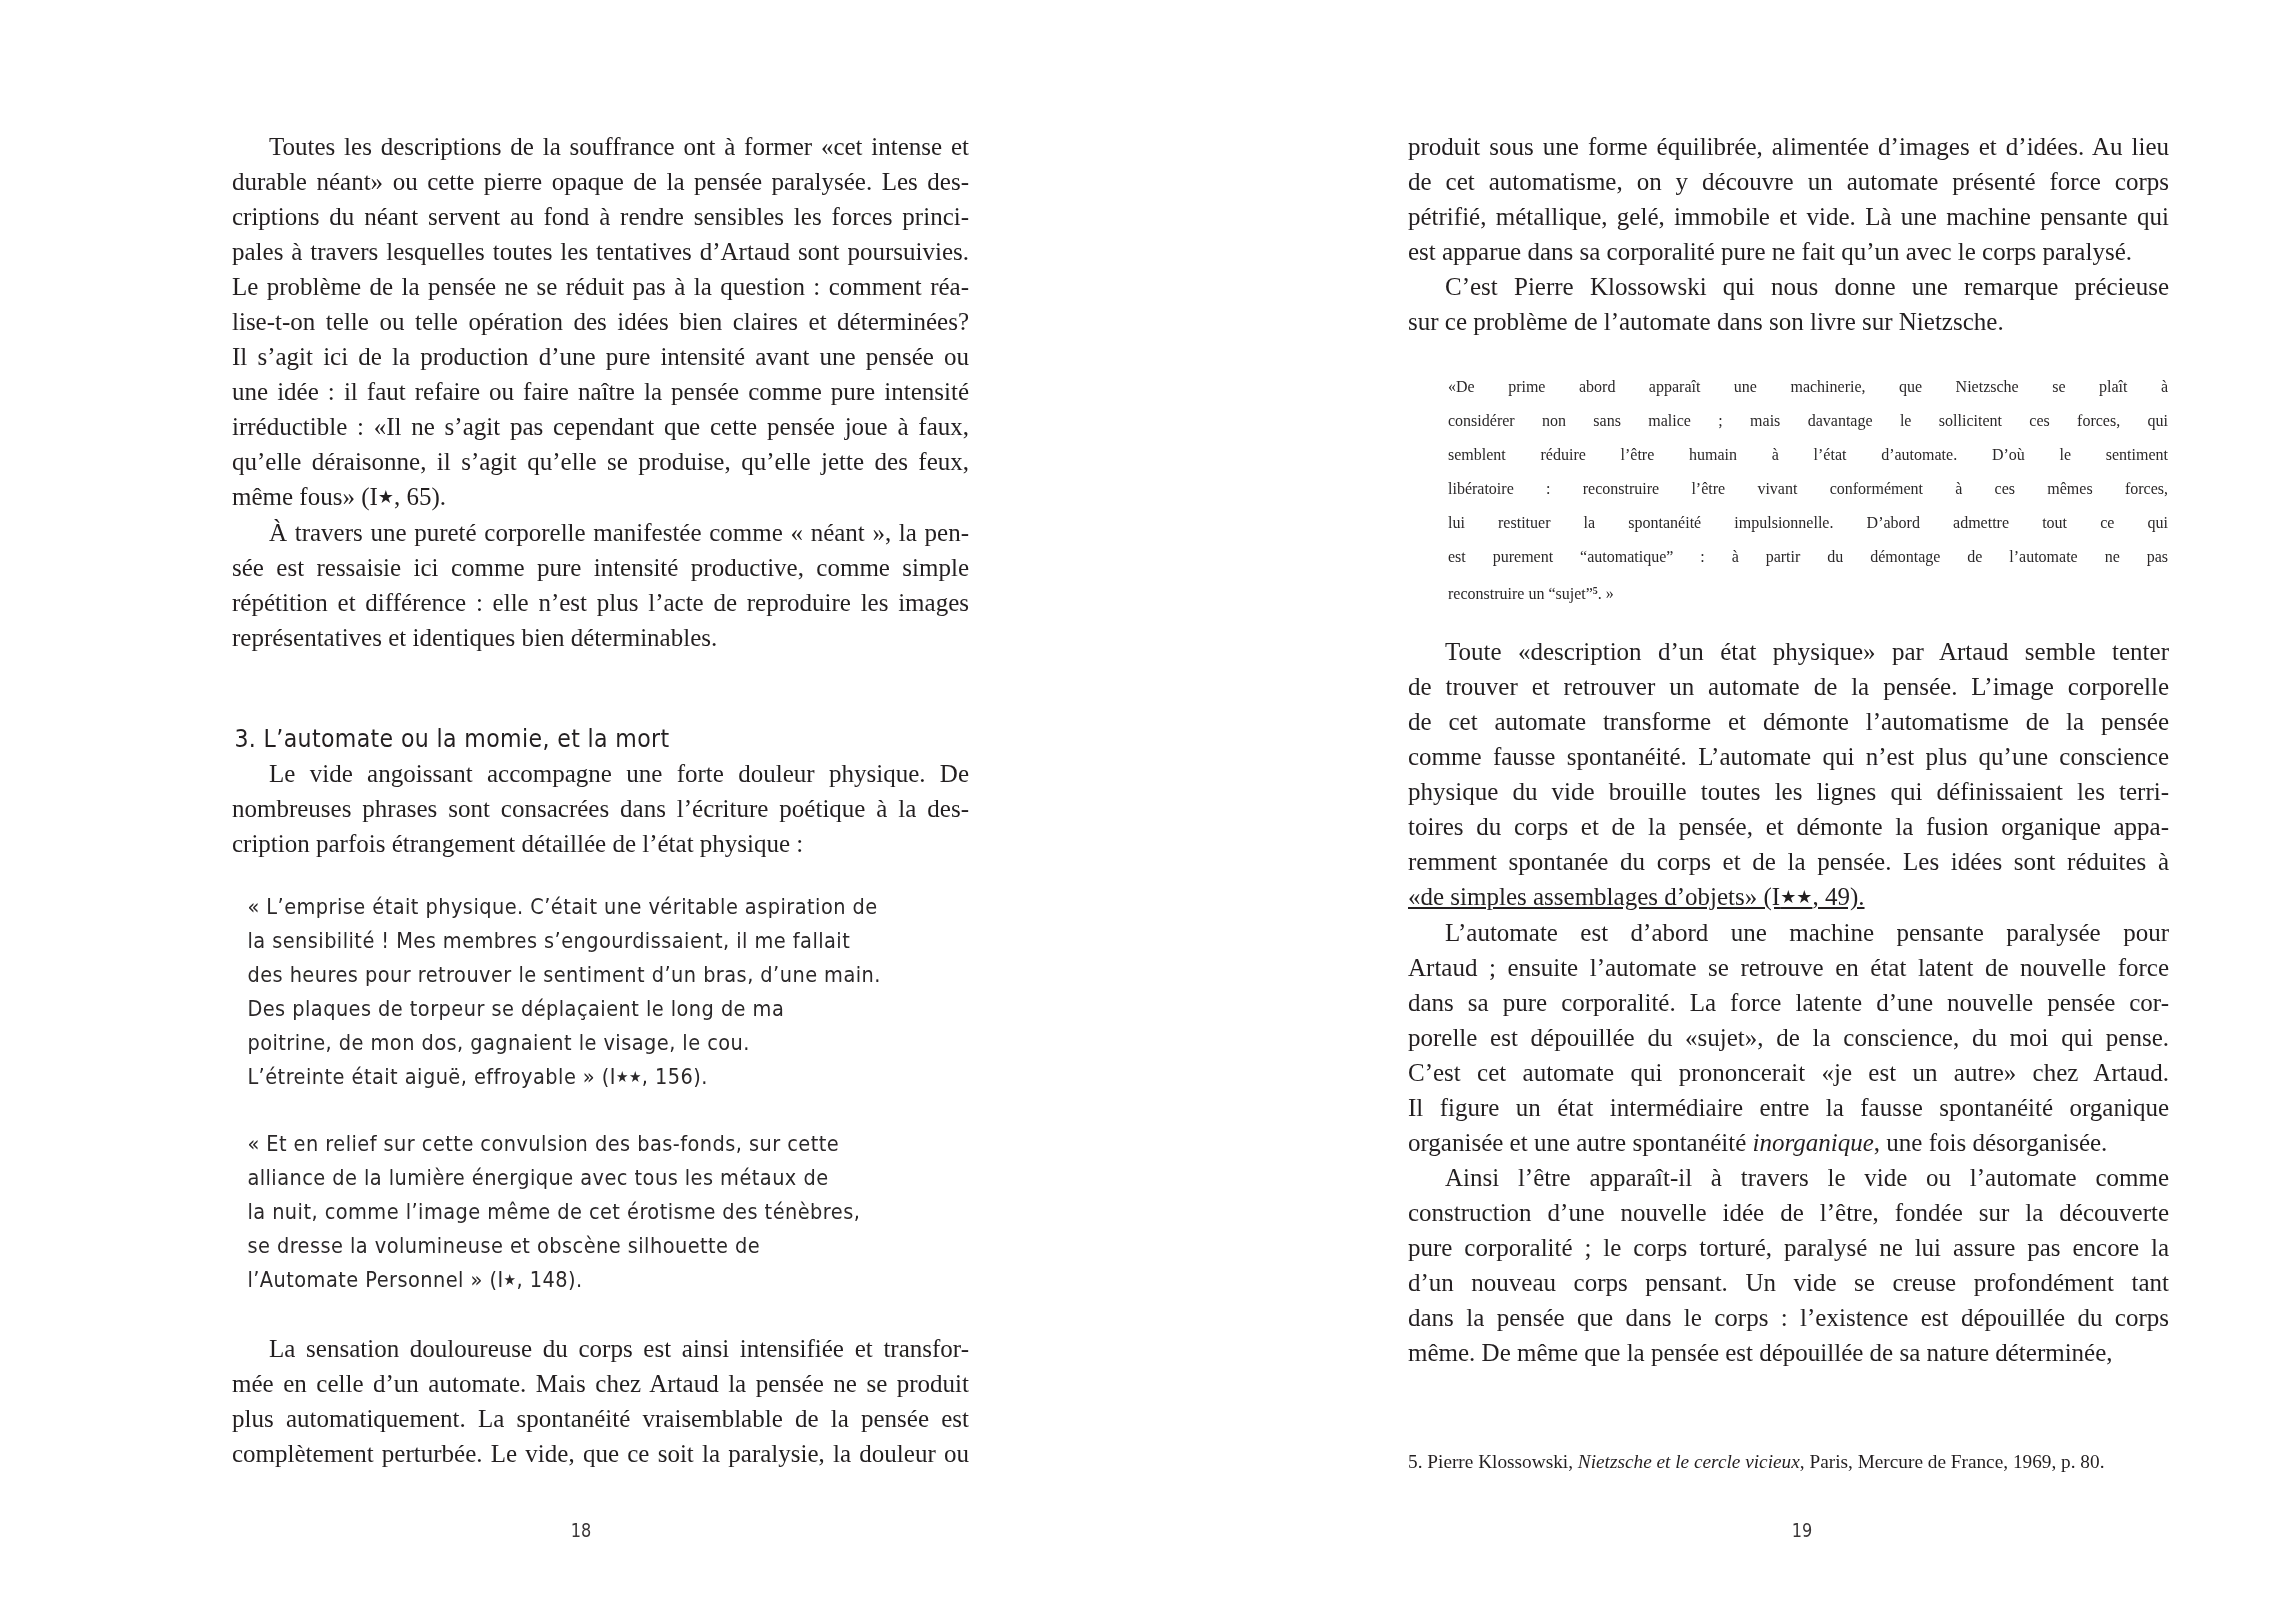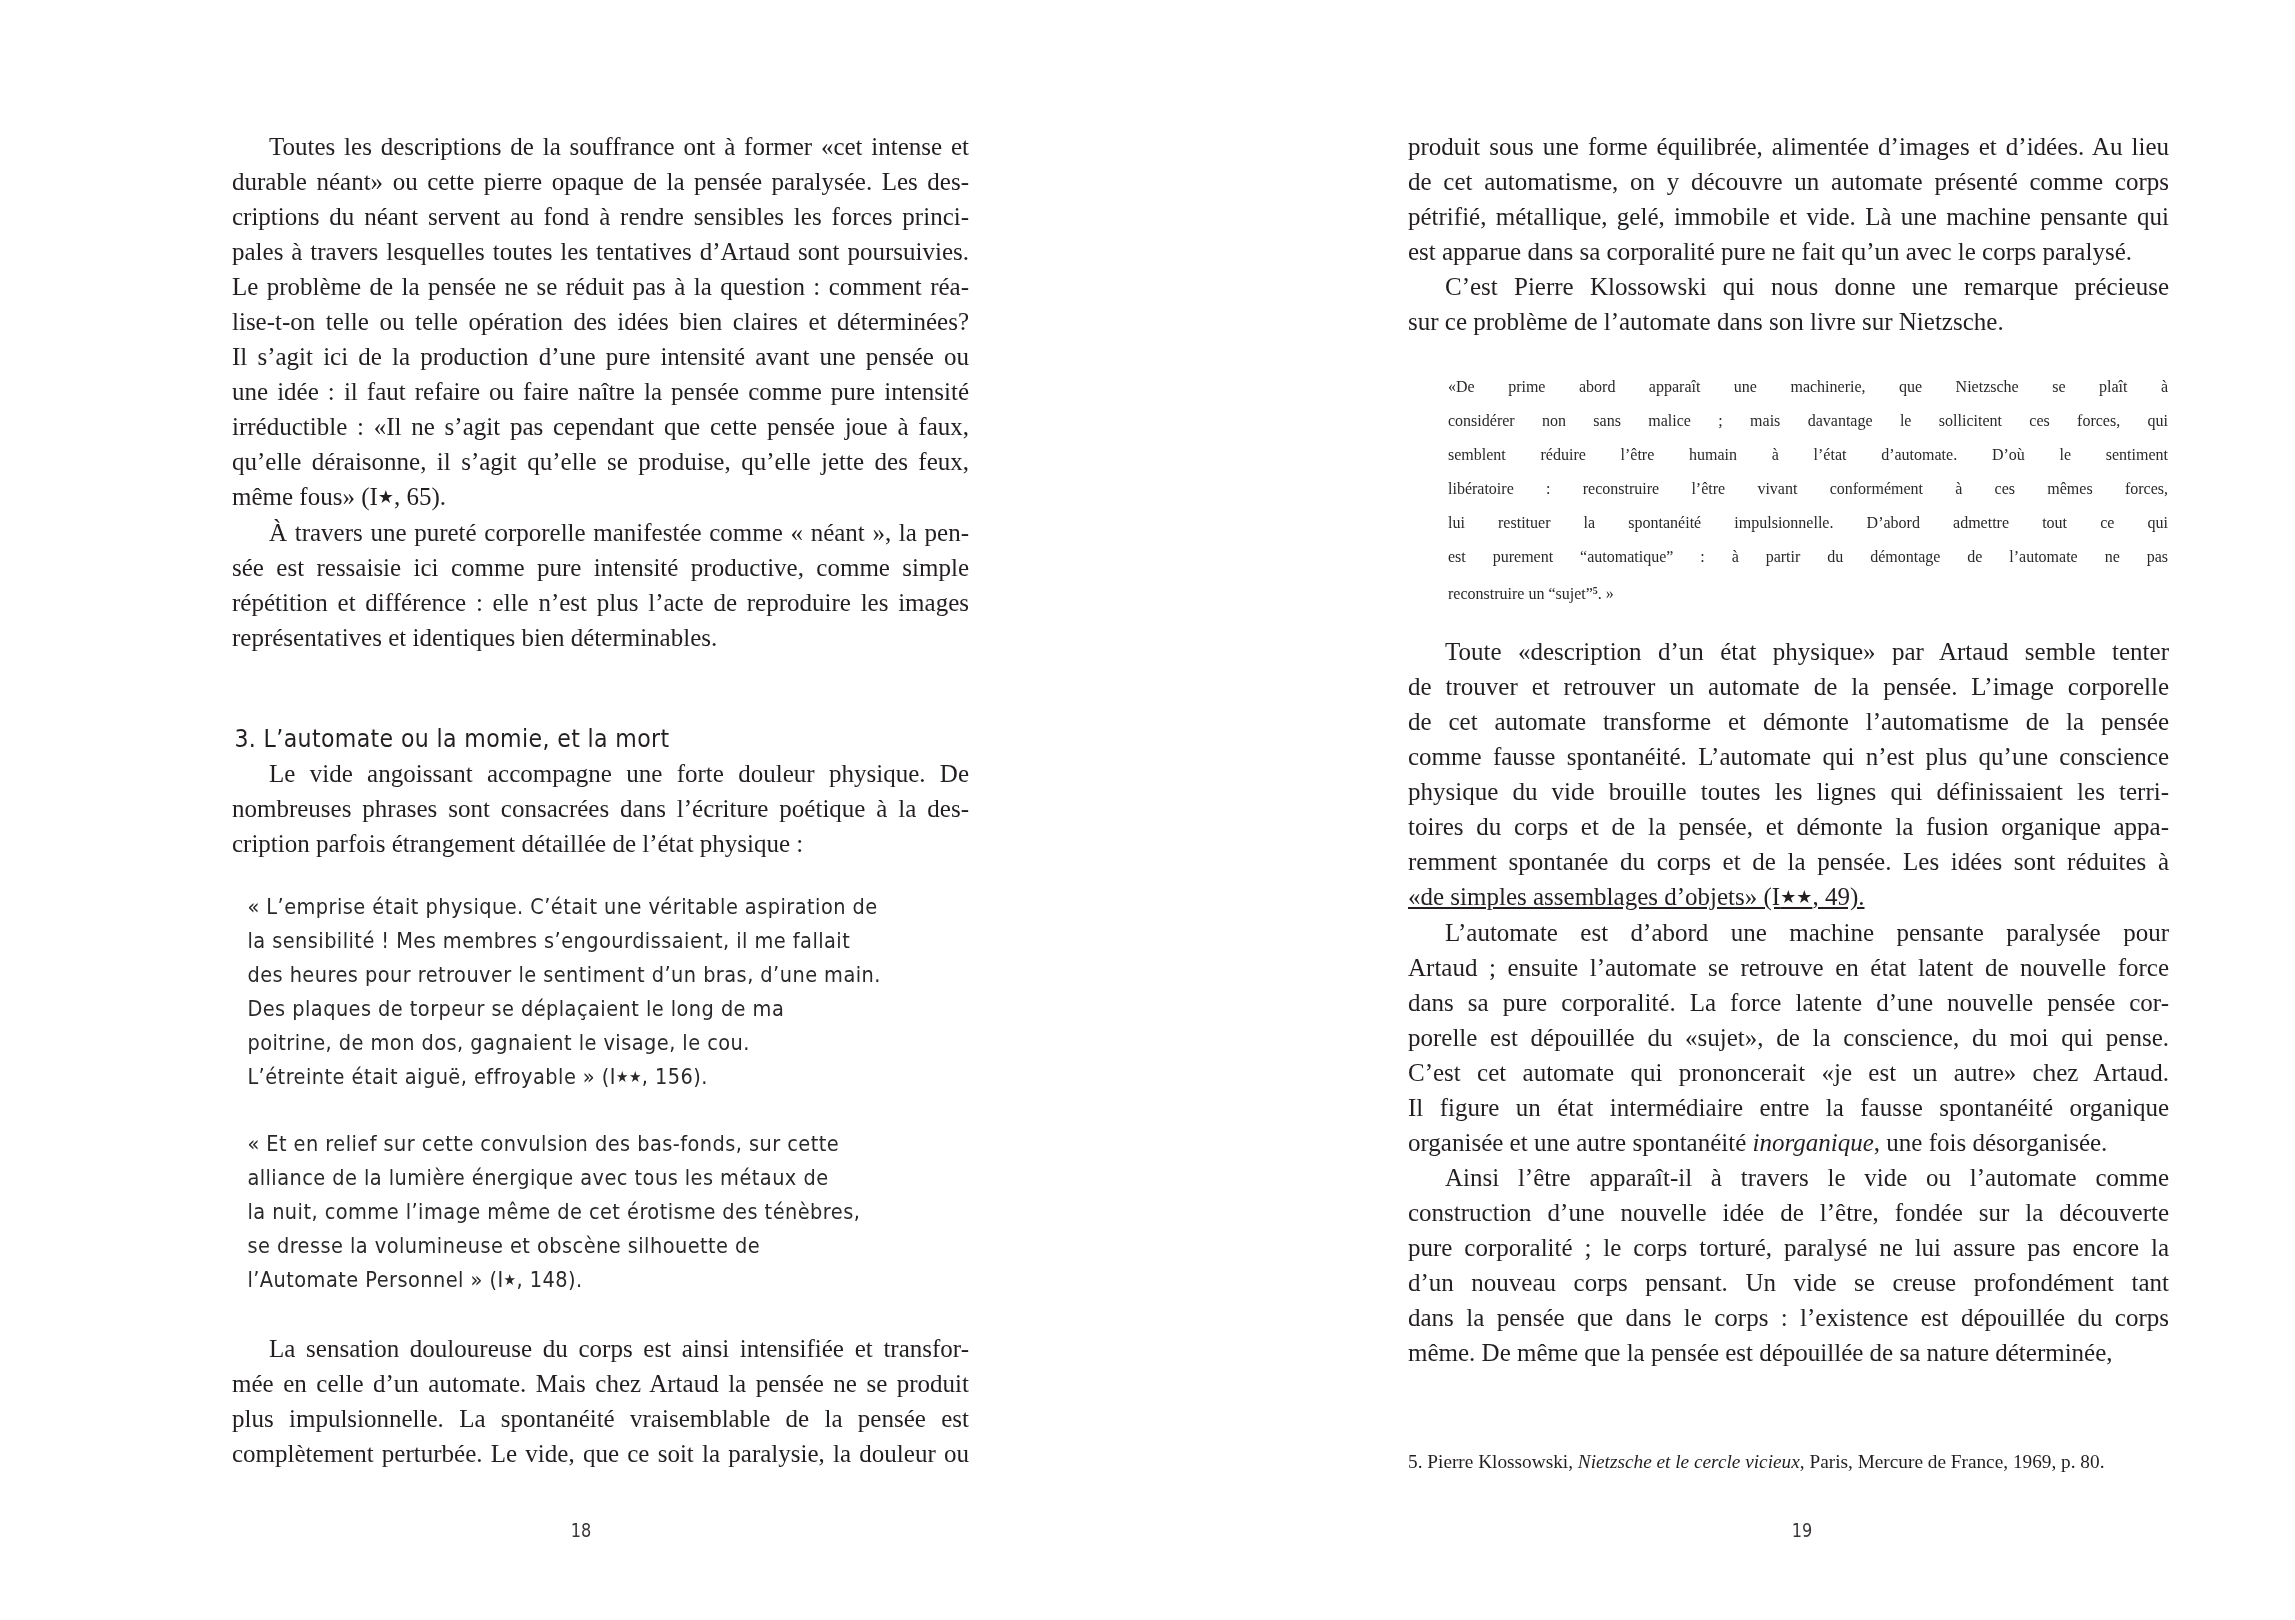--- a/index.html
+++ b/index.html
@@ -95,32 +95,32 @@
     <p class="quote-sans quote-block-2">
         <span class="line" style="text-align: left; text-align-last: left; white-space: nowrap;">« Et en relief sur cette convulsion des bas-fonds, sur cette</span>
         <span class="line" style="text-align: left; text-align-last: left; white-space: nowrap;">alliance de la lumière énergique avec tous les métaux de</span>
         <span class="line" style="text-align: left; text-align-last: left; white-space: nowrap;">la nuit, comme l’image même de cet érotisme des ténèbres,</span>
         <span class="line" style="text-align: left; text-align-last: left; white-space: nowrap;">se dresse la volumineuse et obscène silhouette de</span>
         <span class="line" style="text-align: left; text-align-last: left; white-space: nowrap;">l’Automate Personnel » (I<span class="star">★</span>, 148).</span>
       </p>
     <p class="body-text indent after-quote" style="text-indent: 0px;">
         <span class="line" style="text-align: justify; text-align-last: justify; white-space: normal; text-indent: 37px;">La sensation douloureuse du corps est ainsi intensifiée et transfor-</span>
         <span class="line" style="text-align: justify; text-align-last: justify; white-space: normal;">mée en celle d’un automate. Mais chez Artaud la pensée ne se produit</span>
-        <span class="line" style="text-align: justify; text-align-last: justify; white-space: normal;">plus impulsionnelle. La spontanéité vraisemblable de la pensée est</span>
+        <span class="line" style="text-align: justify; text-align-last: justify; white-space: normal;">plus automatiquement. La spontanéité vraisemblable de la pensée est</span>
         <span class="line" style="text-align: justify; text-align-last: justify; white-space: normal;">complètement perturbée. Le vide, que ce soit la paralysie, la douleur ou</span>
       </p>
   </div>
   <div class="page-number">18</div>
 </div>
 
 <div class="page page-right">
   <div class="column">
     <p class="body-text">
         <span class="line" style="text-align: justify; text-align-last: justify; white-space: normal;">produit sous une forme équilibrée, alimentée d’images et d’idées. Au lieu</span>
-        <span class="line" style="text-align: justify; text-align-last: justify; white-space: normal;">de cet automatisme, on y découvre un automate présenté comme corps</span>
+        <span class="line" style="text-align: justify; text-align-last: justify; white-space: normal;">de cet automatisme, on y découvre un automate présenté force corps</span>
         <span class="line" style="text-align: justify; text-align-last: justify; white-space: normal;">pétrifié, métallique, gelé, immobile et vide. Là une machine pensante qui</span>
         <span class="line" style="text-align: left; text-align-last: left; white-space: normal;">est apparue dans sa corporalité pure ne fait qu’un avec le corps paralysé.</span>
       </p>
     <p class="body-text indent" style="text-indent: 0px;">
         <span class="line" style="text-align: justify; text-align-last: justify; white-space: normal; text-indent: 37px;">C’est Pierre Klossowski qui nous donne une remarque précieuse</span>
         <span class="line" style="text-align: left; text-align-last: left; white-space: normal;">sur ce problème de l’automate dans son livre sur Nietzsche.</span>
       </p>
     <p class="quote-serif">
       <span><span class="line" style="text-align: justify; text-align-last: justify; white-space: normal;">«De prime abord apparaît une machinerie, que Nietzsche se plaît à</span><span class="line" style="text-align: justify; text-align-last: justify; white-space: normal;">considérer non sans malice ; mais davantage le sollicitent ces forces, qui</span><span class="line" style="text-align: justify; text-align-last: justify; white-space: normal;">semblent réduire l’être humain à l’état d’automate. D’où le sentiment</span><span class="line" style="text-align: justify; text-align-last: justify; white-space: normal;">libératoire : reconstruire l’être vivant conformément à ces mêmes forces,</span><span class="line" style="text-align: justify; text-align-last: justify; white-space: normal;">lui restituer la spontanéité impulsionnelle. D’abord admettre tout ce qui</span><span class="line" style="text-align: justify; text-align-last: justify; white-space: normal;">est purement “automatique” : à partir du démontage de l’automate ne pas</span></span>
       <span class="line"><span>reconstruire un “sujet”</span><sup class="footnote-ref">5</sup><span>. »</span></span>

